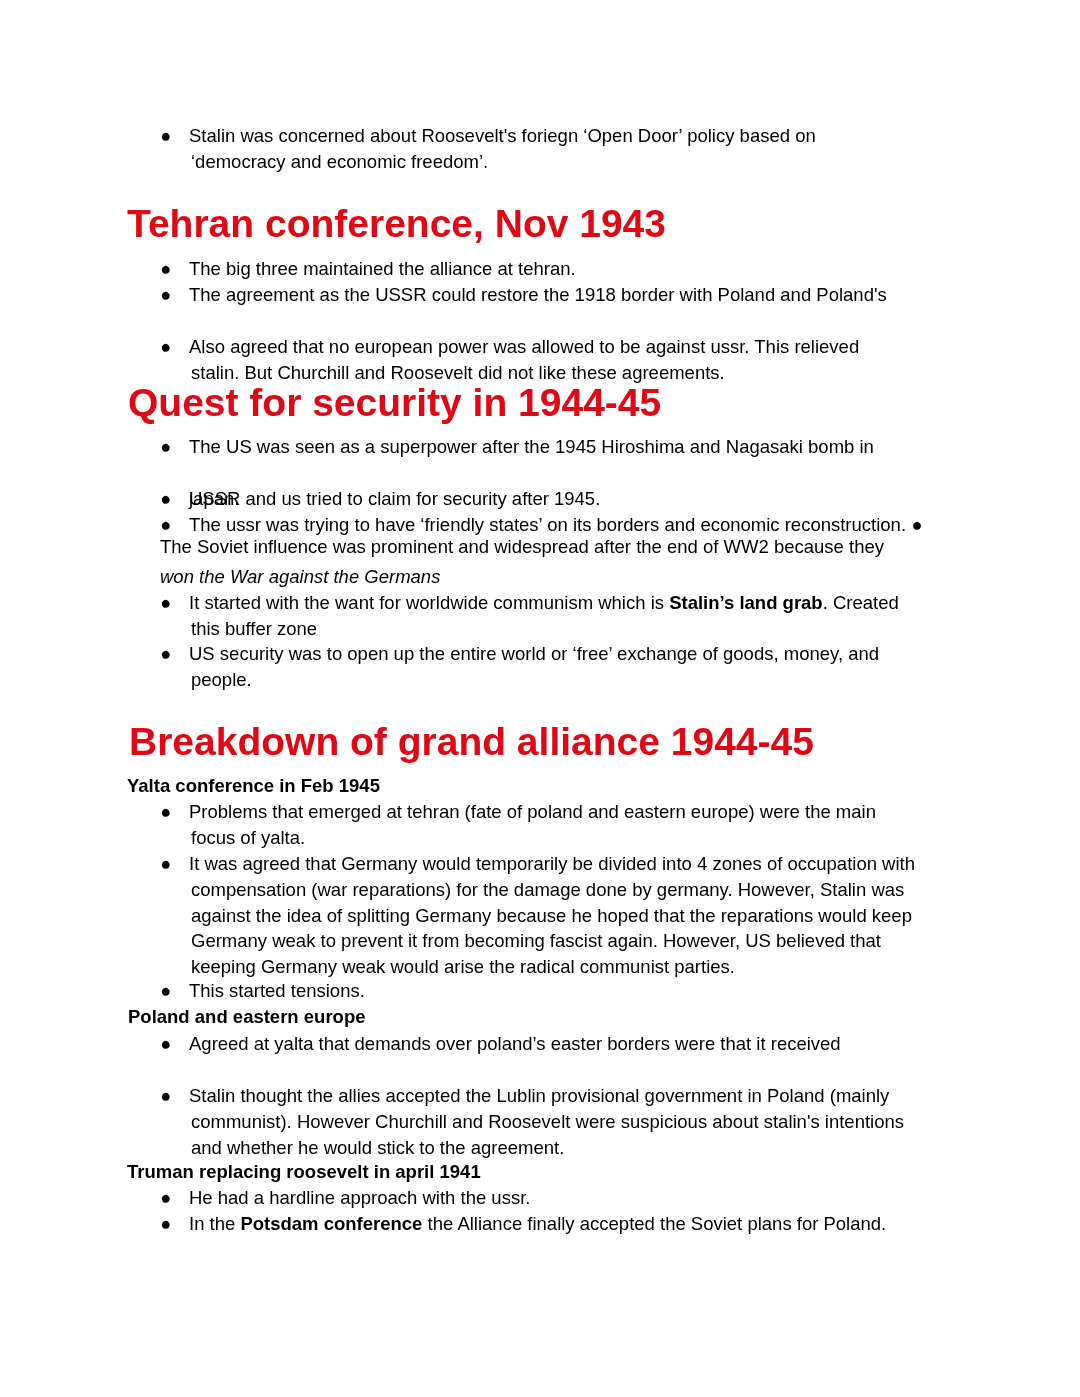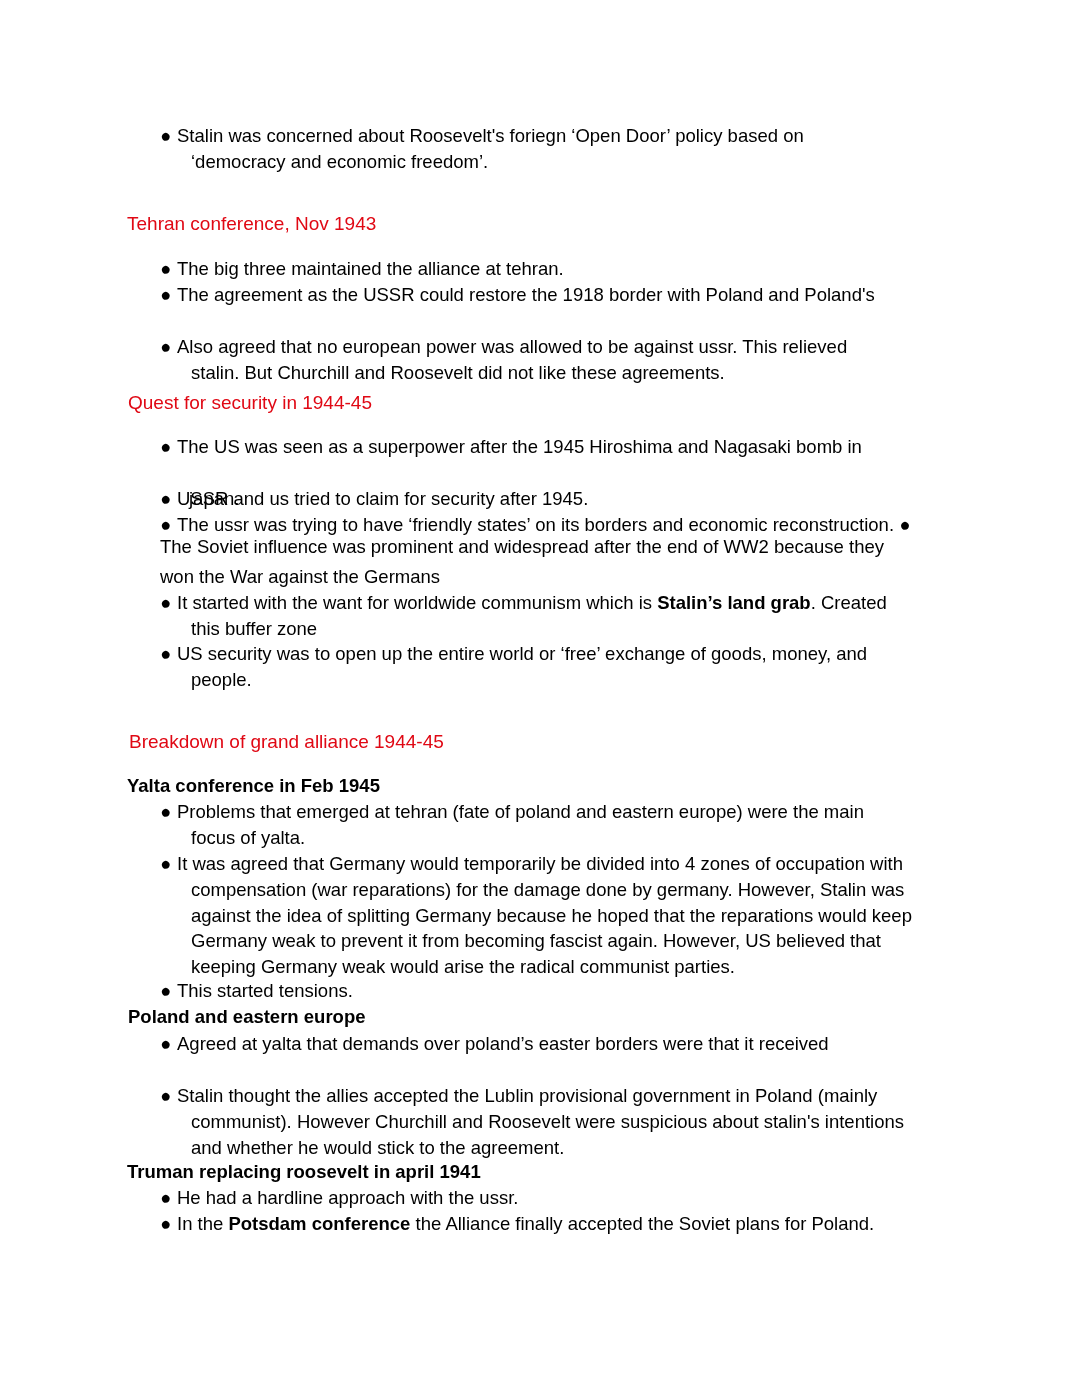--- a/index.html
+++ b/index.html
@@ -2,32 +2,32 @@
 <html><head>
 <meta charset="utf-8">
 <style>
   html, body { margin: 0; padding: 0; background: #ffffff; }
   body {
     width: 1080px; height: 1397px; position: relative; overflow: hidden;
     font-family: "Liberation Sans", sans-serif; color: #000000;
     font-size: 18.5px; line-height: 25.8px;
   }
   .h1 {
-    position: absolute; color: #e00814; font-size: 19px; line-height: 34px;
-    font-weight: normal; margin: 0; white-space: nowrap;
+    position: absolute; color: #e00814; font-size: 39px; line-height: 34px;
+    font-weight: bold; margin: 0; white-space: nowrap;
   }
   .sub { position: absolute; font-weight: bold; white-space: nowrap; }
   .bullet {
     position: absolute; left: 160px; width: 800px;
     padding-left: 17px; text-indent: 0;
   }
   .bullet .dot {
     position: absolute; left: 0; top: 0; width: 17px;
   }
-  .bullet .first { display: block; white-space: nowrap; }
+  .bullet .first { display: block; white-space: nowrap; margin-left: 12px; }
   .bullet .cont { display: block; padding-left: 14px; white-space: nowrap; }
   .bullet .cont0 { display: block; padding-left: 12px; white-space: nowrap; margin-top: 26px; }
   .plain { position: absolute; left: 160px; white-space: nowrap; }
   b { font-weight: bold; }
 </style>
 </head>
 <body>
 
 <div class="bullet" style="top:123px;">
   <span class="dot">●</span>
@@ -60,21 +60,21 @@
 </div>
 <div class="bullet" style="top:486px;">
   <span class="dot">●</span>
   <span class="first">USSR and us tried to claim for security after 1945.</span>
 </div>
 <div class="bullet" style="top:512px;">
   <span class="dot">●</span>
   <span class="first">The ussr was trying to have ‘friendly states’ on its borders and economic reconstruction. ●</span>
 </div>
 <div class="plain" style="top:534px;">The Soviet influence was prominent and widespread after the end of WW2 because they</div>
-<div class="plain" style="top:564px;">won the War against the Germans</div>
+<div class="plain" style="top:564px;font-style:italic;">won the War against the Germans</div>
 <div class="bullet" style="top:590px;">
   <span class="dot">●</span>
   <span class="first"><span>It started with the want for worldwide communism which is </span><b>Stalin’s land grab</b><span>. Created</span></span>
   <span class="cont">this buffer zone</span>
 </div>
 <div class="bullet" style="top:641px;">
   <span class="dot">●</span>
   <span class="first">US security was to open up the entire world or ‘free’ exchange of goods, money, and</span>
   <span class="cont">people.</span>
 </div>

